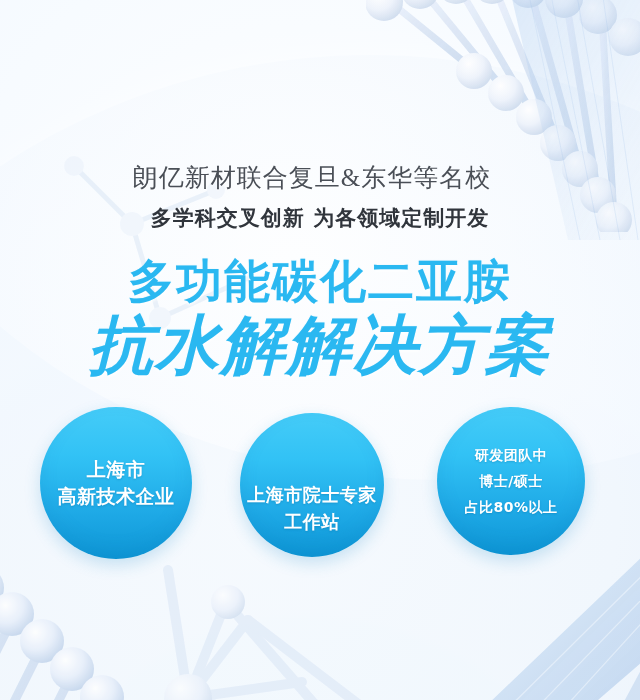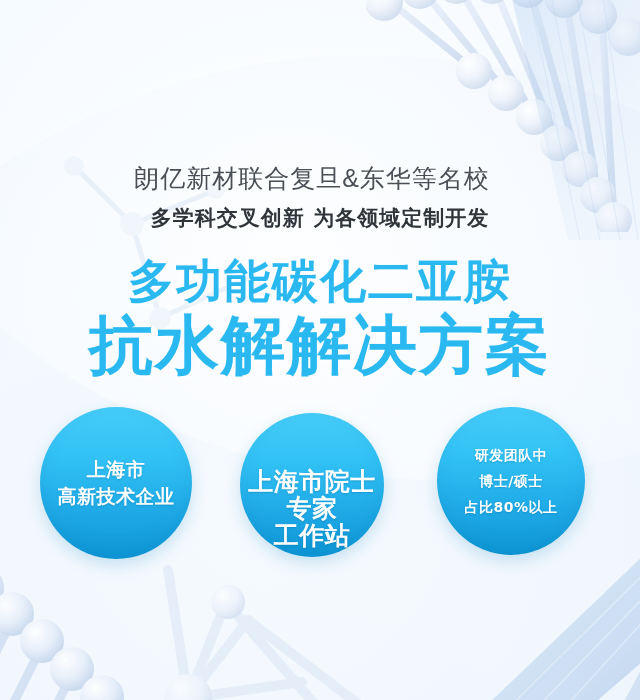--- a/index.html
+++ b/index.html
@@ -33,55 +33,55 @@
   .helix-bl{left:-60px;top:530px;width:330px;height:240px;opacity:.85;}
   .mol-bc{left:130px;top:560px;width:300px;height:190px;opacity:.60;}
   .mol-tl{left:40px;top:150px;width:230px;height:200px;opacity:.30;}
   .prism-br{right:-30px;top:520px;width:330px;height:230px;opacity:.75;}
   .prism-tr{right:-10px;top:-10px;width:200px;height:250px;opacity:.55;}
   
   .copy{position:absolute;left:0;top:0;width:640px;text-align:center;}
   .kicker{
     position:absolute;left:0;top:163px;width:624px;
     font-size:25px;line-height:30px;color:#4a4f57;letter-spacing:1px;
-    font-family:Liberation Sans, sans-serif;
+    font-family:Liberation Serif, serif;
     text-shadow:0 1px 2px rgba(255,255,255,.85);
   }
   .subhead{
     position:absolute;left:0;top:200px;width:640px;
     font-size:21px;line-height:36px;color:#30353c;font-weight:bold;letter-spacing:1px;
     font-family:"DejaVu Sans","Liberation Sans",sans-serif;
     text-shadow:0 1px 2px rgba(255,255,255,.8);
   }
   .head1,.head2{
     position:absolute;left:0;width:640px;
     color:#2ab8f1;font-weight:bold;letter-spacing:2px;
     font-family:"DejaVu Sans","Liberation Sans",sans-serif;
     text-shadow:0 2px 3px rgba(255,255,255,.95), 0 0 1px rgba(42,184,241,.35);
   }
   .head1{top:246px;font-size:46px;line-height:70px;}
-  .head2{top:310px;font-size:64px;line-height:70px;}
+  .head2{top:310px;font-size:64px;line-height:70px;font-style:italic;}
   
   .badges{position:absolute;left:0;top:395px;width:512px;height:170px;padding-left:10px;}
   .badge{
     position:absolute;border-radius:50%;
     background:linear-gradient(180deg,#45ccf8 0%,#32c2f5 32%,#1ea9e6 70%,#0e97d6 100%);
     box-shadow:0 6px 16px rgba(30,140,200,.22), inset 0 -8px 18px rgba(0,110,170,.12);
     display:flex;align-items:center;justify-content:center;text-align:center;
   }
   .badge .btxt{
     color:#ffffff;font-weight:bold;letter-spacing:.5px;
     font-family:"DejaVu Sans","Liberation Sans",sans-serif;
     text-shadow:0 1px 2px rgba(0,95,150,.30);
     white-space:pre-line;
   }
   #badge-0{left:40px;top:12px;width:152px;height:152px;}
   #badge-0 .btxt{font-size:19px;line-height:27px;}
   #badge-1{left:240px;top:18px;width:144px;height:144px;}
-  #badge-1 .btxt{font-size:25px;line-height:27px;margin-top:46px;}
+  #badge-1 .btxt{font-size:18px;line-height:27px;margin-top:46px;}
   #badge-2{left:437px;top:12px;width:148px;height:148px;}
   #badge-2 .btxt{font-size:14px;line-height:26px;}
 </style>
 </head>
 <body>
 
 <div id="banner">
 
   <div class="arc"></div>
   <div class="arc2"></div>

